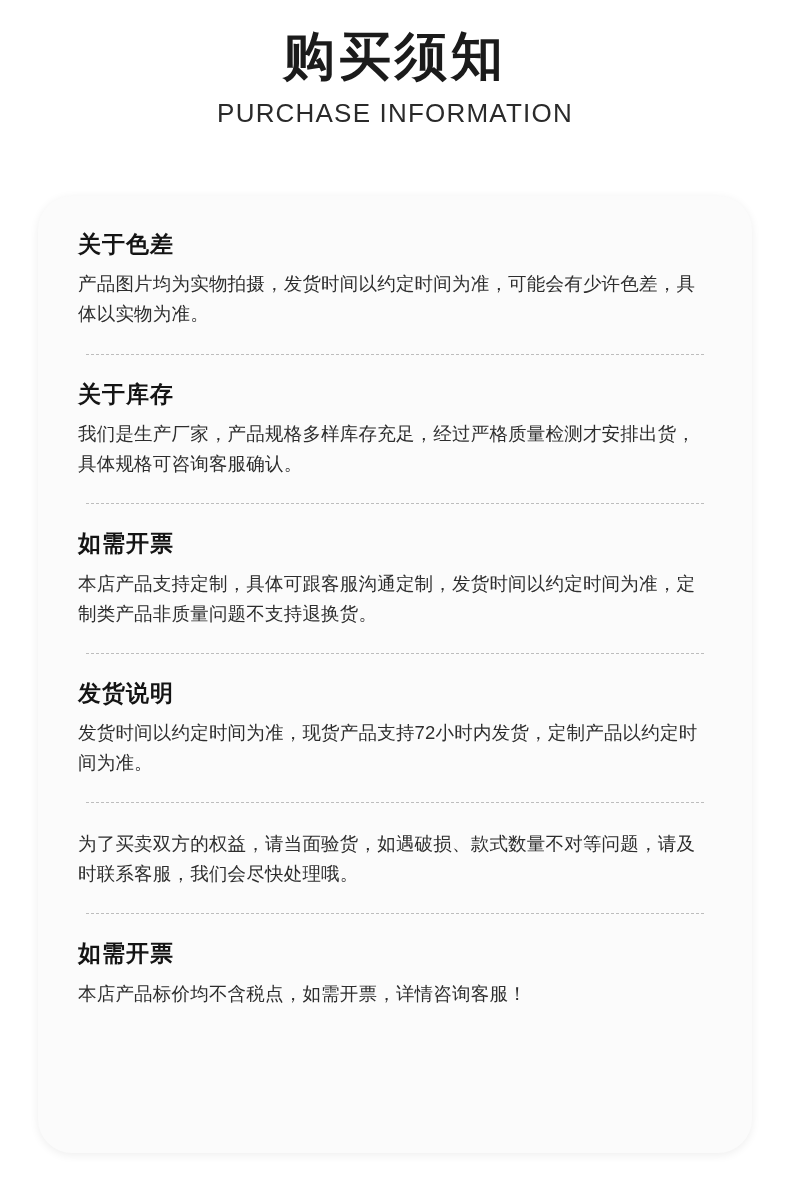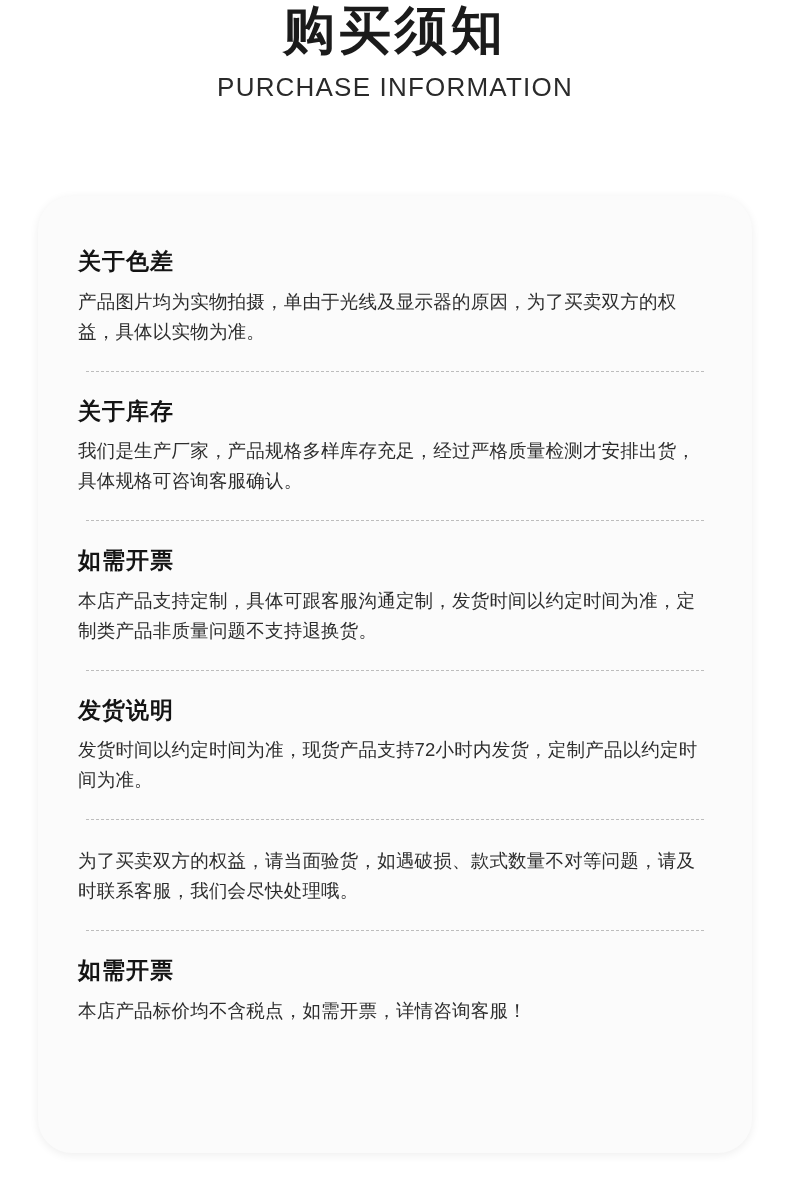--- a/index.html
+++ b/index.html
@@ -15,20 +15,21 @@
   }
   .page {
     position: relative;
     width: 790px;
     height: 1181px;
     box-sizing: border-box;
     background: #ffffff;
     overflow: hidden;
   }
   .header {
+    padding-top: 26px;
     text-align: center;
   }
   .title-cn {
     font-size: 52px;
     font-weight: bold;
     letter-spacing: 4px;
     color: #1b1b1b;
     line-height: 1.16;
     margin: 0;
   }
@@ -69,37 +70,37 @@
     letter-spacing: 0.2px;
     margin: 0;
     max-width: 640px;
   }
   .divider {
     border: 0;
     border-top: 1px dashed #bdbdbd;
     margin: 24px 8px 26px 8px;
     height: 0;
   }
-  .sec-1 { margin-top: 18px; }
+  .sec-1 { margin-top: 1px; font-family: Liberation Serif, serif; }
 </style>
 </head>
 <body>
 
 <div class="page">
 
   <div class="header">
     <div class="title-cn">购买须知</div>
     <div class="title-en">PURCHASE INFORMATION</div>
   </div>
 
   <div class="card">
 
     <div class="section sec-1">
       <div class="section-title">关于色差</div>
-      <div class="section-body">产品图片均为实物拍摄，单由于光线及显示器的原因，为了买卖双方的权益，具体以实物为准。</div>
+      <div class="section-body">产品图片均为实物拍摄，发货时间以约定时间为准，可能会有少许色差，具体以实物为准。</div>
     </div>
 
     <hr class="divider">
 
     <div class="section">
       <div class="section-title">关于库存</div>
       <div class="section-body">我们是生产厂家，产品规格多样库存充足，经过严格质量检测才安排出货，具体规格可咨询客服确认。</div>
     </div>
 
     <hr class="divider">

